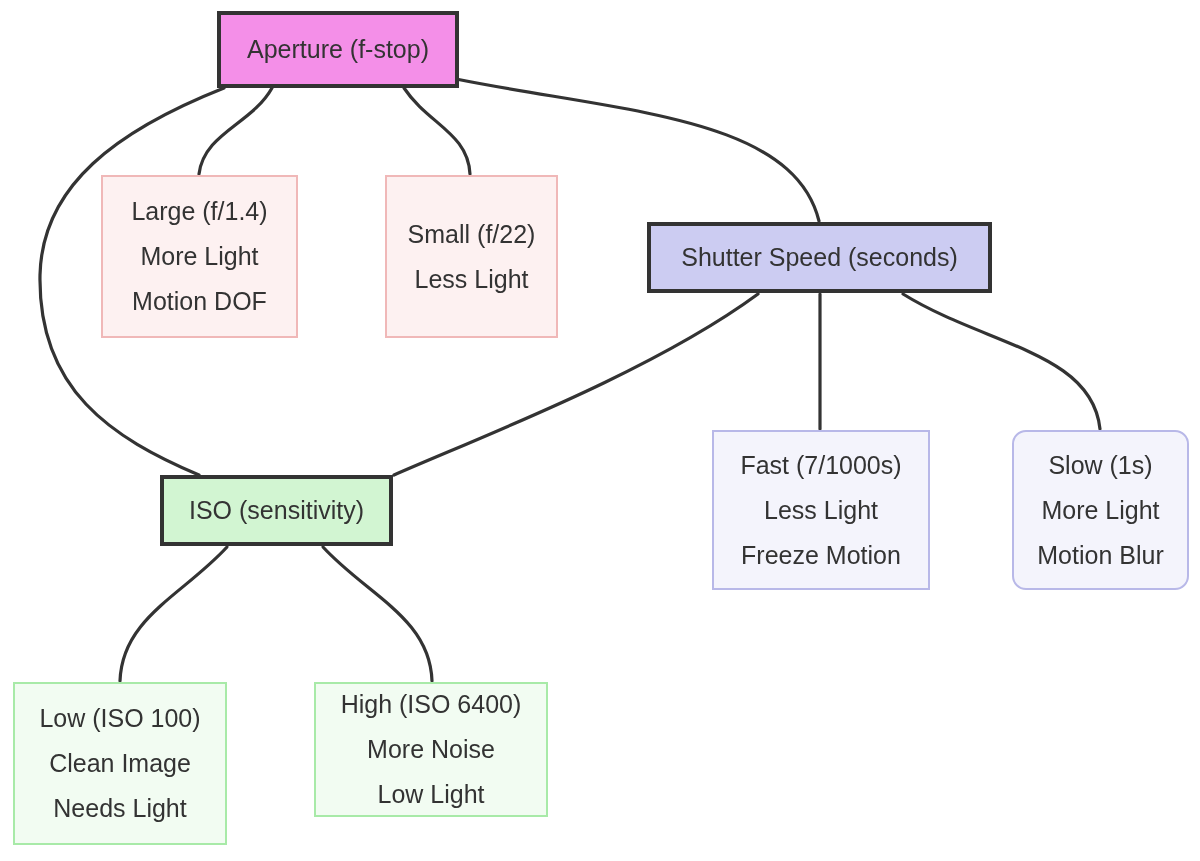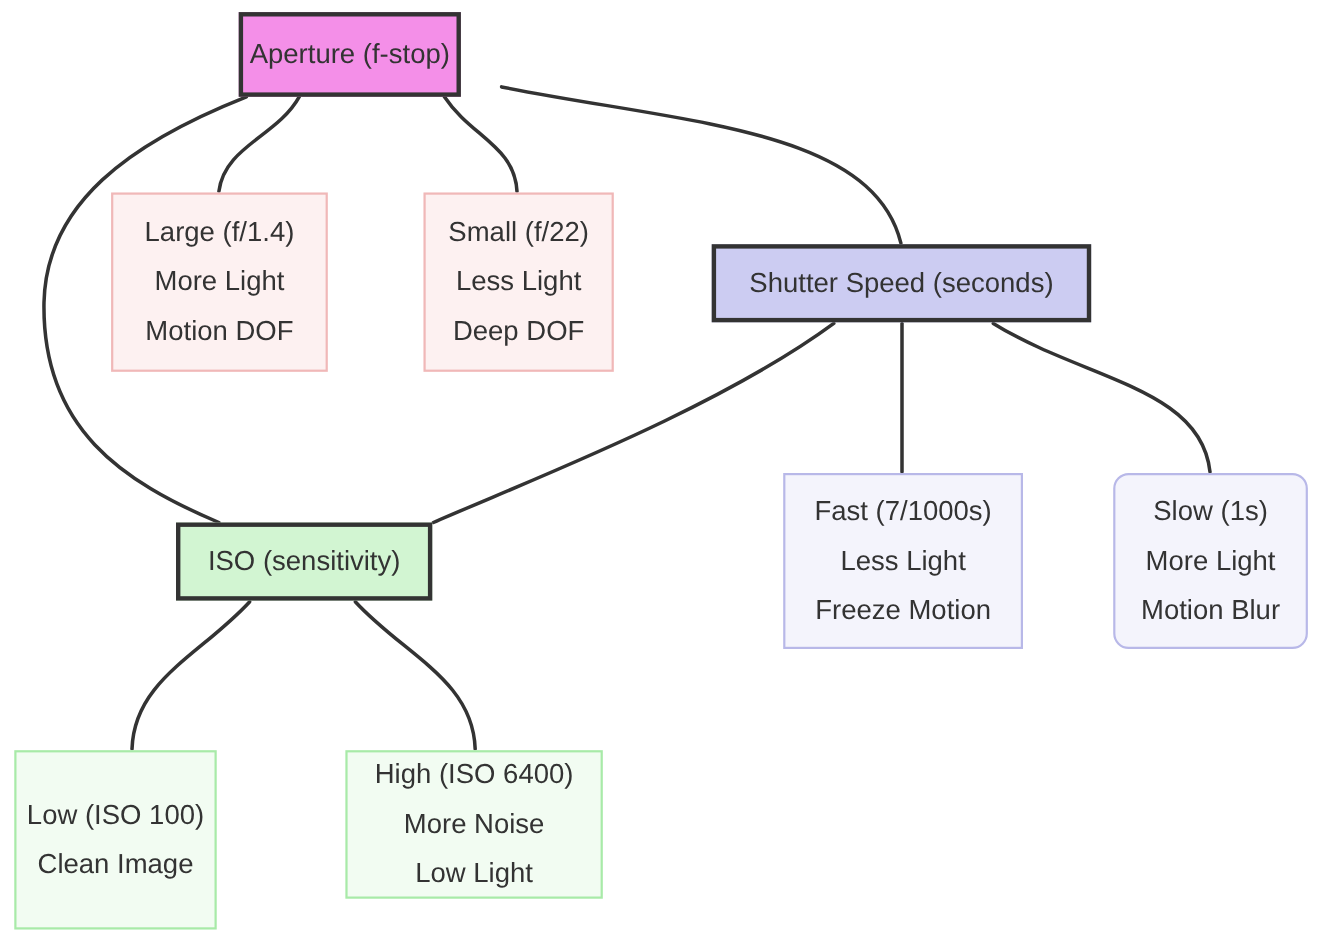--- a/index.html
+++ b/index.html
@@ -28,28 +28,28 @@
     text-align:center;
     font-size:25px;
     line-height:45px;
     white-space:nowrap;
   }
   .parent{
     border:4px solid var(--primary_border,#333333);
     line-height:normal;
   }
   .child{border:2px solid;}
-  .n-aperture{left:217px;top:11px;width:202px;height:77px;background:var(--aperture_fill);align-items:center;}
+  .n-aperture{left:217px;top:11px;width:242px;height:77px;background:var(--aperture_fill);align-items:center;}
   .n-shutter{left:647px;top:222px;width:345px;height:71px;background:var(--shutter_fill);}
   .n-iso{left:160px;top:475px;width:233px;height:71px;background:var(--iso_fill);}
   .n-large{left:101px;top:175px;width:197px;height:163px;background:var(--aperture_child_fill);border-color:var(--aperture_child_border);}
   .n-small{left:385px;top:175px;width:173px;height:163px;background:var(--aperture_child_fill);border-color:var(--aperture_child_border);}
   .n-fast{left:712px;top:430px;width:218px;height:160px;background:var(--shutter_child_fill);border-color:var(--shutter_child_border);}
   .n-slow{left:1012px;top:430px;width:177px;height:160px;background:var(--shutter_child_fill);border-color:var(--shutter_child_border);border-radius:14px;}
-  .n-low{left:13px;top:682px;width:184px;height:163px;background:var(--iso_child_fill);border-color:var(--iso_child_border);}
+  .n-low{left:13px;top:682px;width:214px;height:163px;background:var(--iso_child_fill);border-color:var(--iso_child_border);}
   .n-high{left:314px;top:682px;width:234px;height:135px;background:var(--iso_child_fill);border-color:var(--iso_child_border);}
 </style>
 </head>
 <body>
 
 <div class="canvas">
 
   <svg class="edges" viewBox="0 0 1200 861" aria-hidden="true">
     <path d="M 272,88 C 252,124 204,133 199,174"></path>
     <path d="M 404,88 C 428,124 468,133 470,174"></path>
@@ -68,21 +68,20 @@
 
   <div class="node child n-large">
     <span>Large (f/1.4)</span>
     <span>More Light</span>
     <span>Motion DOF</span>
   </div>
 
   <div class="node child n-small">
     <span>Small (f/22)</span>
     <span>Less Light</span>
-    <span>Deep DOF</span>
   </div>
 
   <div class="node parent n-shutter">
     <span>Shutter Speed (seconds)</span>
   </div>
 
   <div class="node child n-fast">
     <span>Fast (7/1000s)</span>
     <span>Less Light</span>
     <span>Freeze Motion</span>
@@ -94,20 +93,21 @@
     <span>Motion Blur</span>
   </div>
 
   <div class="node parent n-iso">
     <span>ISO (sensitivity)</span>
   </div>
 
   <div class="node child n-low">
     <span>Low (ISO 100)</span>
     <span>Clean Image</span>
+    <span>Needs Light</span>
   </div>
 
   <div class="node child n-high">
     <span>High (ISO 6400)</span>
     <span>More Noise</span>
     <span>Low Light</span>
   </div>
 
 </div>
 

